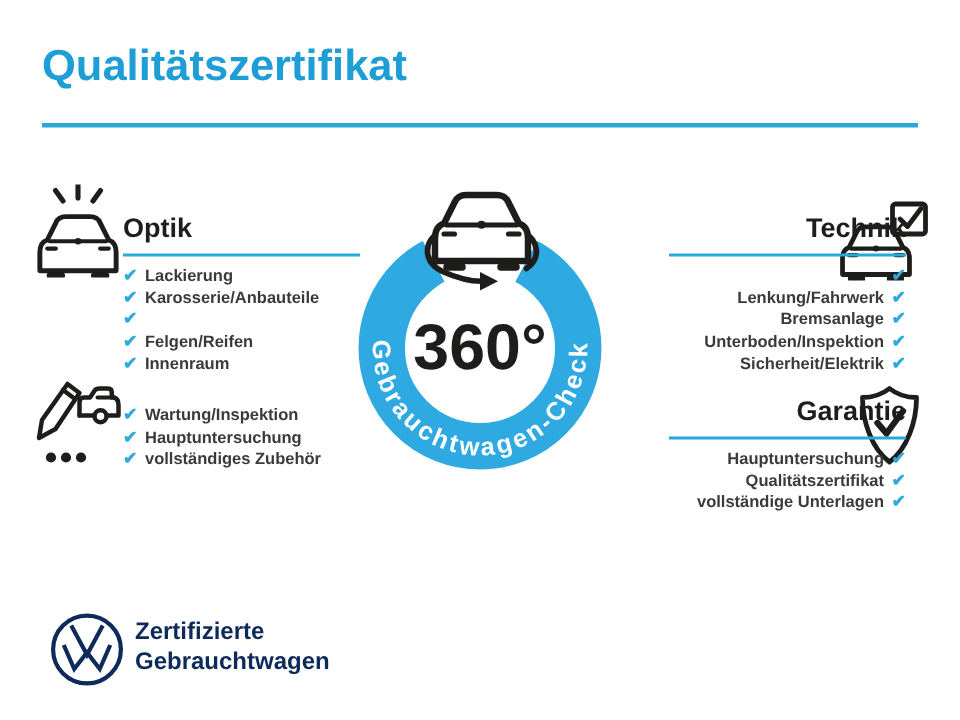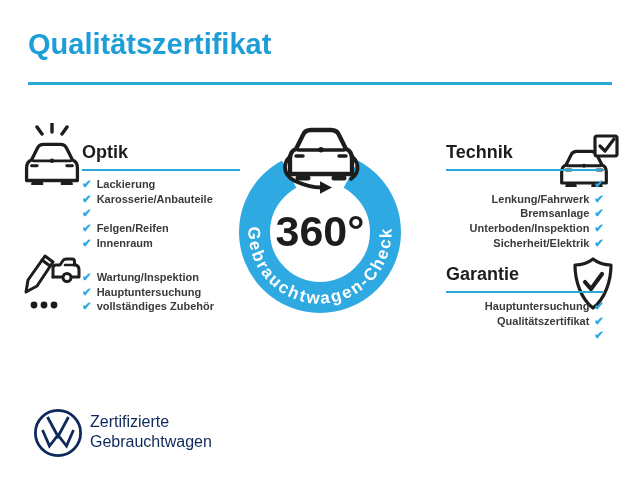--- a/index.html
+++ b/index.html
@@ -19,40 +19,40 @@
   .section h2{
     margin:0;font-size:18px;font-weight:700;color:var(--dark);
     padding-bottom:6px;border-bottom:2.5px solid var(--rule);
   }
   .items{margin-top:8px;display:flex;flex-direction:column;gap:3.2px;}
   .item{
     display:flex;align-items:center;gap:5px;
     font-size:11px;font-weight:700;color:var(--item);line-height:11.5px;white-space:nowrap;
   }
   .check{color:var(--check);font-size:11.5px;line-height:11.5px;}
-  .section.right{}
+  .section.right{text-align:right;}
   .section.right .item{flex-direction:row-reverse;}
 
   #sec-optik{left:82px;top:142px;}
   #sec-technik{right:82px;top:142px;}
   #sec-wartung{left:82px;top:264px;}
   #sec-garantie{right:82px;top:264px;}
 
   .icon{position:absolute;}
   #icon-optik{left:24px;top:123px;}
   #icon-wartung{left:21px;top:252px;}
   #icon-technik{left:559px;top:133px;}
   #icon-garantie{left:570px;top:256px;}
 
   #center-graphic{position:absolute;left:218px;top:116px;}
 
   #vw-logo{position:absolute;left:32px;top:407px;}
   .footer-text{
     position:absolute;left:90px;top:412px;margin:0;
-    font-size:16px;line-height:19.5px;font-weight:400;color:var(--navy);
+    font-size:16px;line-height:19.5px;font-weight:700;color:var(--navy);
   }
 
   svg .stroke{stroke:var(--dark);fill:none;stroke-linecap:round;stroke-linejoin:round;}
   svg .fill-dark{fill:var(--dark);stroke:none;}
 </style>
 </head>
 <body>
 
 <div id="canvas">
 
@@ -194,20 +194,21 @@
           <span>Hauptuntersuchung</span>
         </div>
 
         <div class="item">
           <span class="check">✔</span>
           <span>Qualitätszertifikat</span>
         </div>
 
         <div class="item">
           <span class="check">✔</span>
+          <span>vollständige Unterlagen</span>
         </div>
       </div>
   </div>
 
   <svg id="center-graphic" width="204" height="206" viewBox="0 0 204 206">
     <circle cx="102" cy="116" r="65.5" fill="none" stroke="#2ea9e1" stroke-width="31"></circle>
     <path d="M 102 116 L 40 0 L 164 0 Z" fill="#ffffff"></path>
     <defs>
       <path id="label-arc" d="M 32.1 101.1 A 71.5 71.5 0 1 0 171.9 101.1" fill="none"></path>
     </defs>

